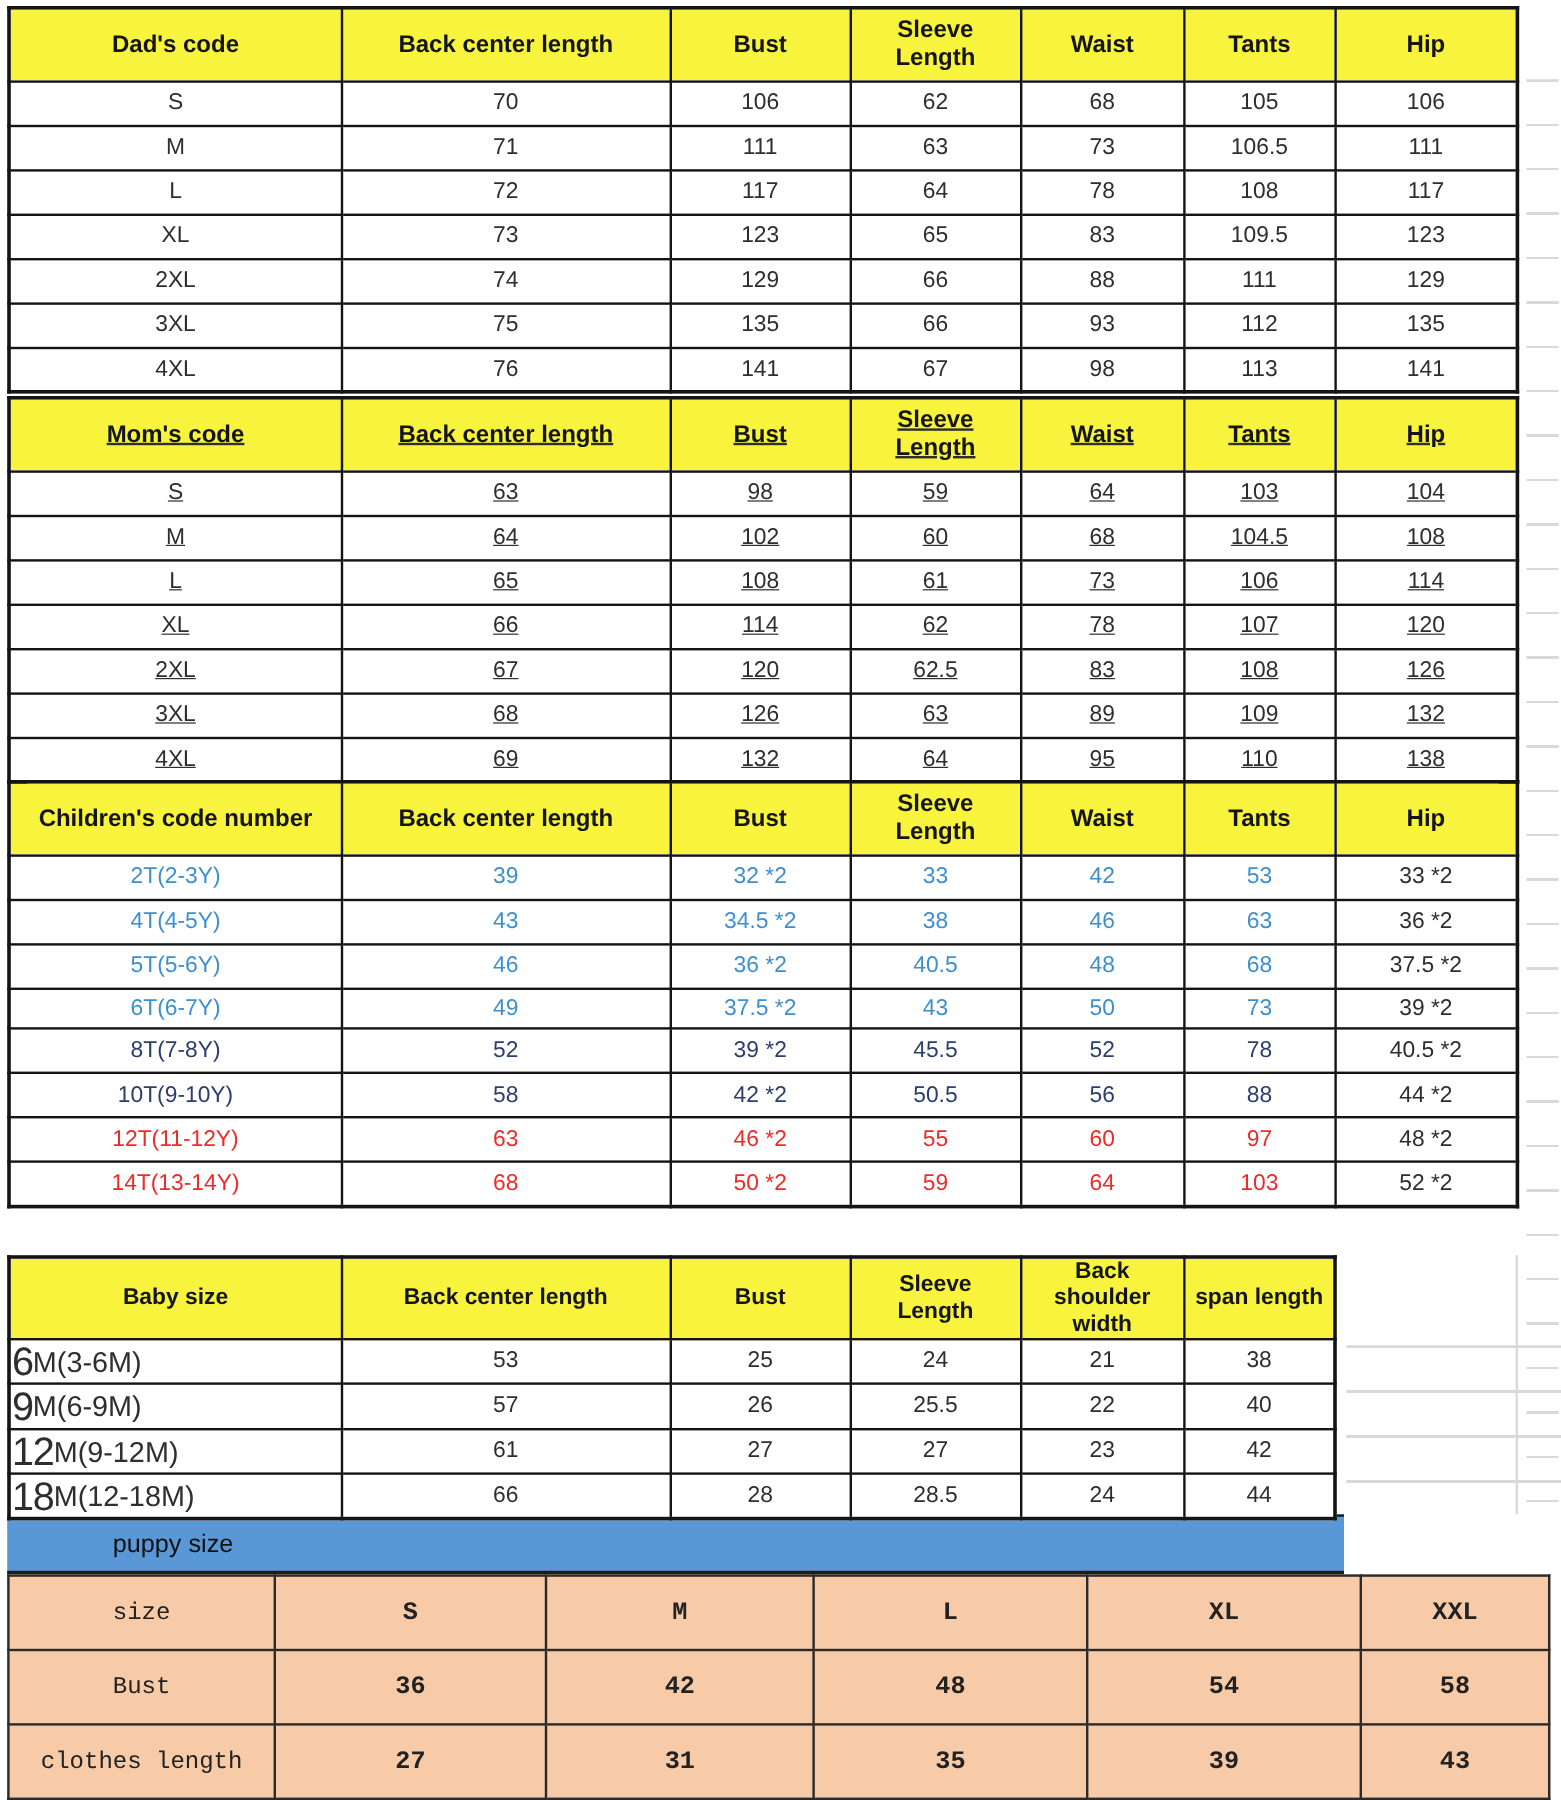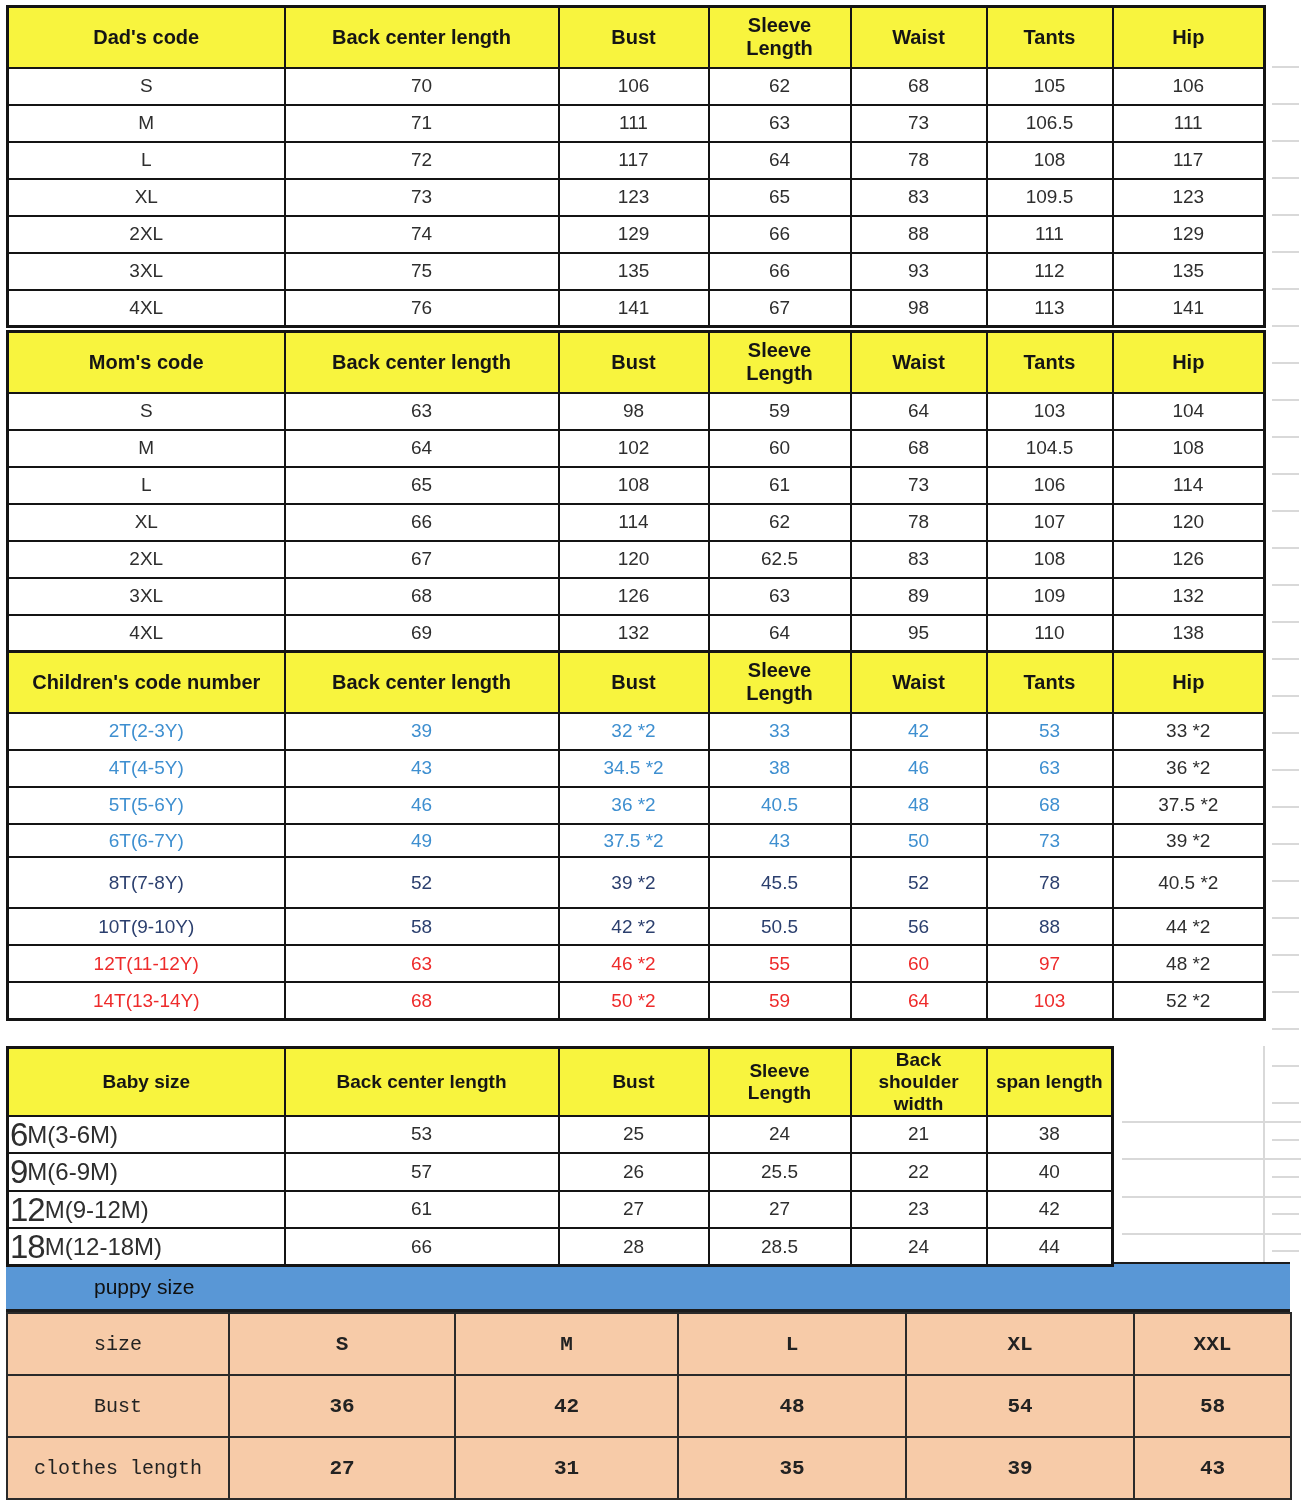--- a/index.html
+++ b/index.html
@@ -38,21 +38,21 @@
   .tone-blue td{color:var(--tone-blue,#3e8fd0);}
   .tone-navy td{color:var(--tone-navy,#2b3f6e);}
   .tone-red  td{color:var(--tone-red,#ee2b2b);}
   .grid-table td.force-black{color:var(--text-black,#2e2e2e);}
   
   td.baby-label{text-align:left;padding-left:1px;white-space:nowrap;}
   td.baby-label .big-num{font-size:33px;line-height:1;letter-spacing:-1px;vertical-align:-3px;}
   td.baby-label .rest{font-size:24px;}
   
   .puppy-band{
-    position:absolute;left:6px;top:1262px;width:1284px;height:50px;box-sizing:border-box;
+    position:absolute;left:6px;top:1262px;width:1114px;height:50px;box-sizing:border-box;
     background:var(--band-fill,#5997d6);
     border-top:2px solid #1c1c1c;border-bottom:3px solid #1c1c1c;
     display:flex;align-items:center;
   }
   .puppy-band span{padding-left:88px;font-size:21px;color:#101010;}
   
   .puppy-table{
     position:absolute;left:6px;top:1312px;border-collapse:collapse;table-layout:fixed;
     background:var(--puppy-fill,#f7cba8);border:2px solid #2a2a2a;
   }
@@ -154,21 +154,21 @@
           <td class="cell">4XL</td>
           <td class="cell">76</td>
           <td class="cell">141</td>
           <td class="cell">67</td>
           <td class="cell">98</td>
           <td class="cell">113</td>
           <td class="cell">141</td>
         </tr>
       </tbody>
     </table>
-    <table class="grid-table sec-mom" style="top: 330px;">
+    <table class="grid-table sec-mom" style="top: 330px; text-decoration: underline;">
       <colgroup>
         <col style="width: 277px;">
         <col style="width: 274px;">
         <col style="width: 150px;">
         <col style="width: 142px;">
         <col style="width: 136px;">
         <col style="width: 126px;">
         <col style="width: 152px;">
       </colgroup>
       <tbody>
@@ -297,21 +297,21 @@
         </tr>
         <tr class="data-row tone-blue" style="height: 33px;">
           <td class="cell">6T(6-7Y)</td>
           <td class="cell">49</td>
           <td class="cell">37.5 *2</td>
           <td class="cell">43</td>
           <td class="cell">50</td>
           <td class="cell">73</td>
           <td class="cell force-black">39 *2</td>
         </tr>
-        <tr class="data-row tone-navy" style="height: 51px;">
+        <tr class="data-row tone-navy" style="height: 37px;">
           <td class="cell">8T(7-8Y)</td>
           <td class="cell">52</td>
           <td class="cell">39 *2</td>
           <td class="cell">45.5</td>
           <td class="cell">52</td>
           <td class="cell">78</td>
           <td class="cell force-black">40.5 *2</td>
         </tr>
         <tr class="data-row tone-navy" style="height: 37.2px;">
           <td class="cell">10T(9-10Y)</td>

